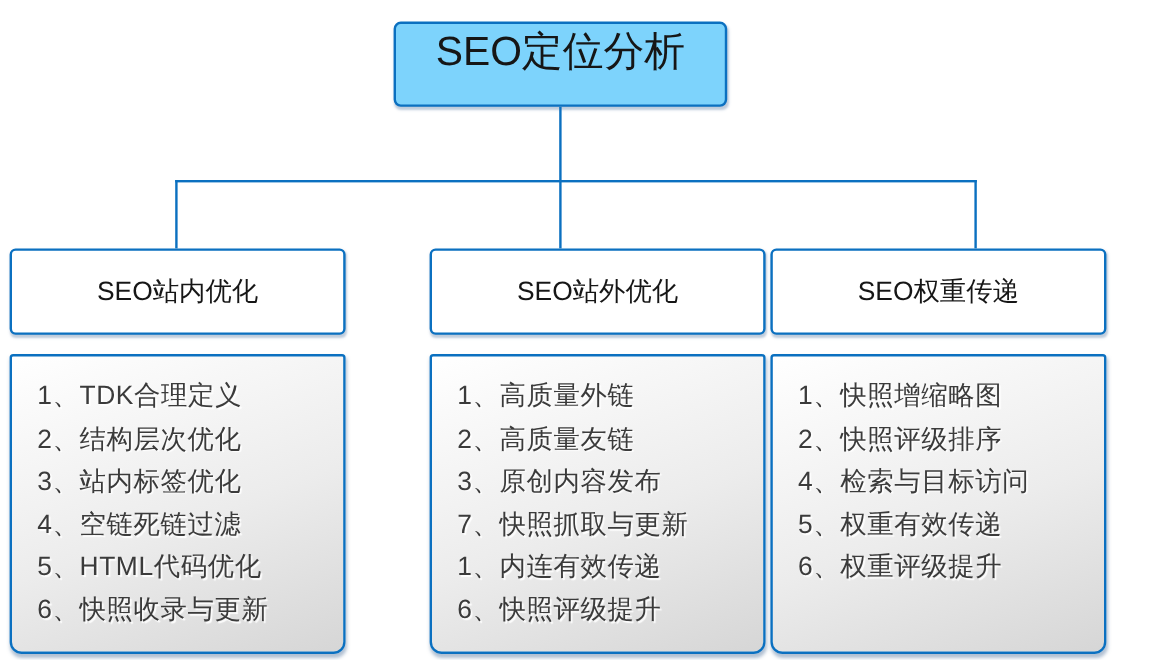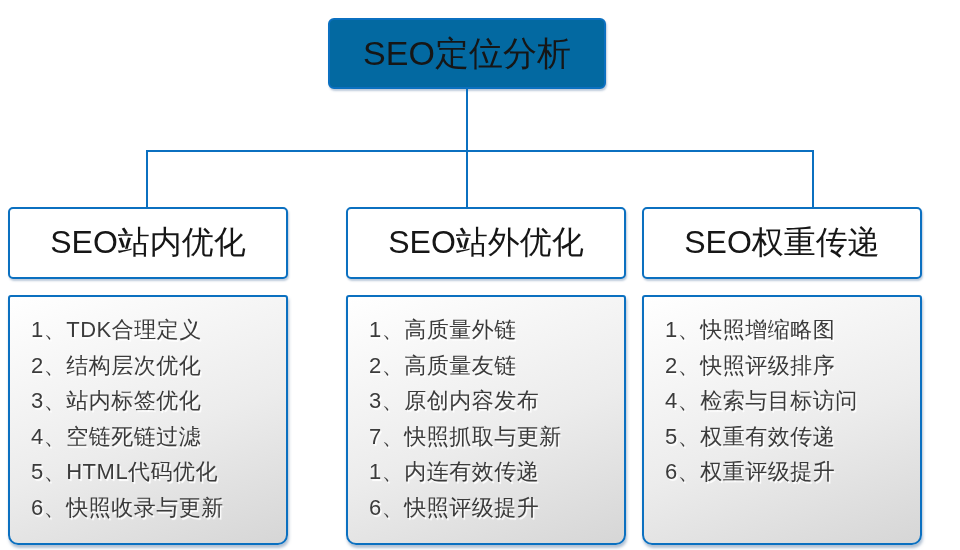--- a/index.html
+++ b/index.html
@@ -16,44 +16,44 @@
     font-family: "Liberation Sans", "DejaVu Sans", sans-serif;
     width: 960px; height: 550px; overflow: hidden;
   }
   .canvas {
     position: relative;
     width: 960px; height: 550px;
     background: #ffffff;
   }
   .node-box {
     position: absolute;
-    background: #0369a1;
+    background: #7dd3fc;
     border: 2px solid var(--accent);
-    display: flex; align-items: center; justify-content: center;
+    display: flex; justify-content: center;
     color: var(--title-text);
   }
   .root-box {
     left: 328px; top: 18px; width: 278px; height: 71px;
     border-radius: 6px;
     font-size: 34px;
     box-shadow: 1px 2px 2px rgba(110,140,175,0.45);
   }
   .connector {
     position: absolute;
     background: var(--accent);
   }
   .group { position: absolute; top: 207px; width: 280px; }
   .group-header {
     position: relative;
     width: 280px; height: 72px;
     background: #ffffff;
     border: 2px solid var(--accent);
     border-radius: 5px;
     display: flex; align-items: center; justify-content: center;
-    font-size: 32px;
+    font-size: 22px;
     color: var(--title-text);
     box-shadow: 1px 2px 2px rgba(110,140,175,0.45);
   }
   .group-body {
     position: relative;
     margin-top: 16px;
     width: 280px; height: 250px;
     border: 2px solid var(--accent);
     border-radius: 3px 3px 10px 10px;
     background: linear-gradient(160deg,
@@ -99,21 +99,21 @@
           <li>1、TDK合理定义</li>
           <li>2、结构层次优化</li>
           <li>3、站内标签优化</li>
           <li>4、空链死链过滤</li>
           <li>5、HTML代码优化</li>
           <li>6、快照收录与更新</li>
         </ul>
     </div>
   </div>
 
-  <div class="group" style="left:324px;padding-left:22px;">
+  <div class="group" style="left:336px;padding-left:22px;">
     <div class="group-header">
       <span>SEO站外优化</span>
     </div>
     <div class="group-body">
       <ul>
           <li>1、高质量外链</li>
           <li>2、高质量友链</li>
           <li>3、原创内容发布</li>
           <li>7、快照抓取与更新</li>
           <li>1、内连有效传递</li>

